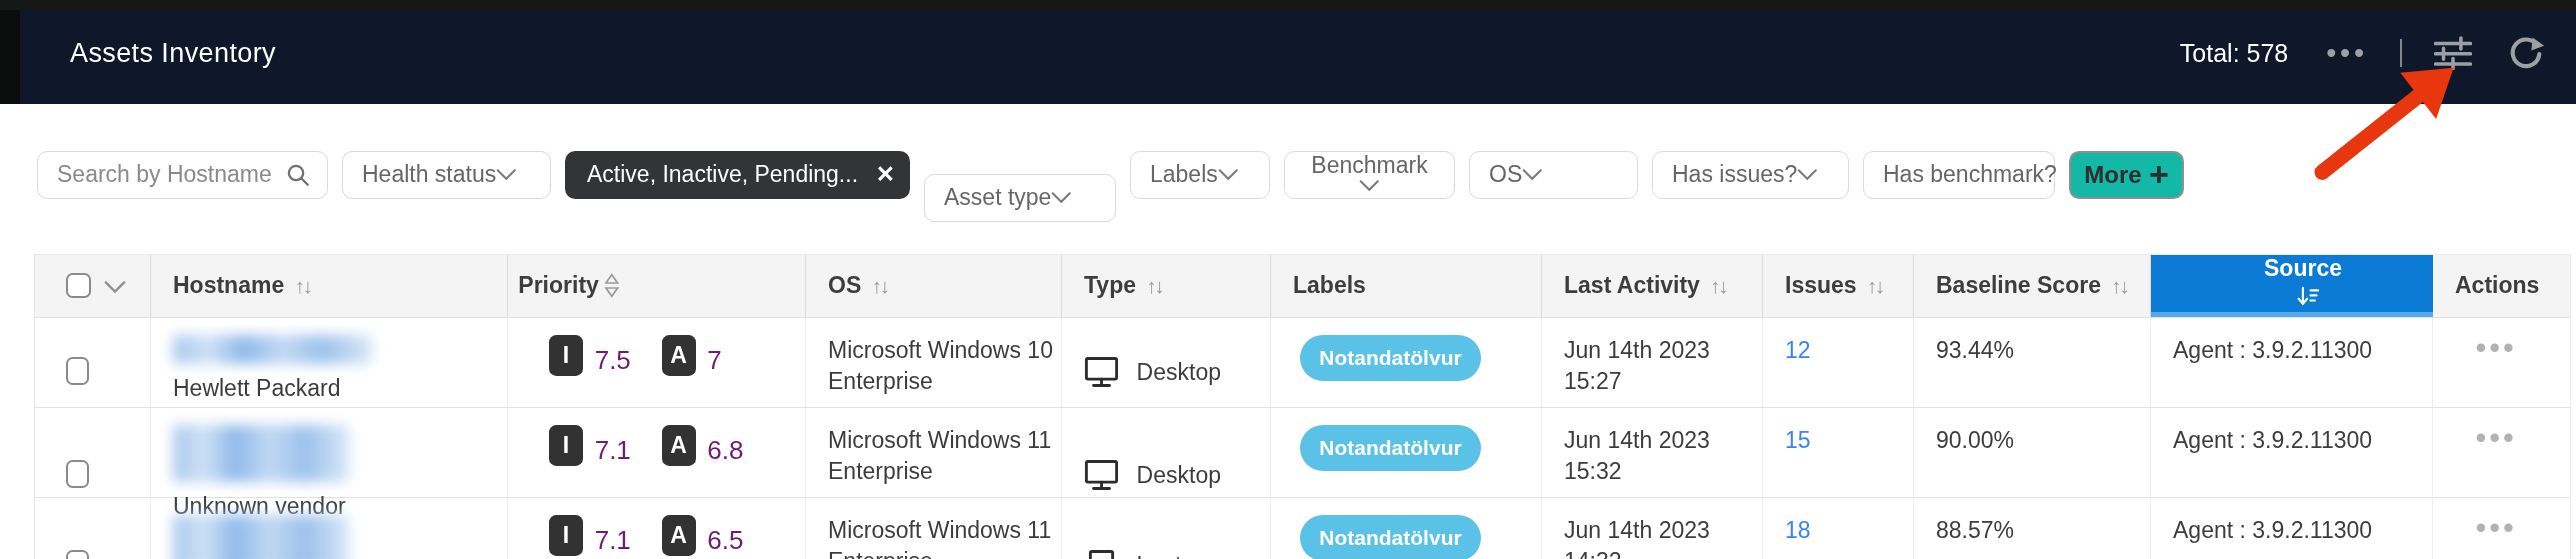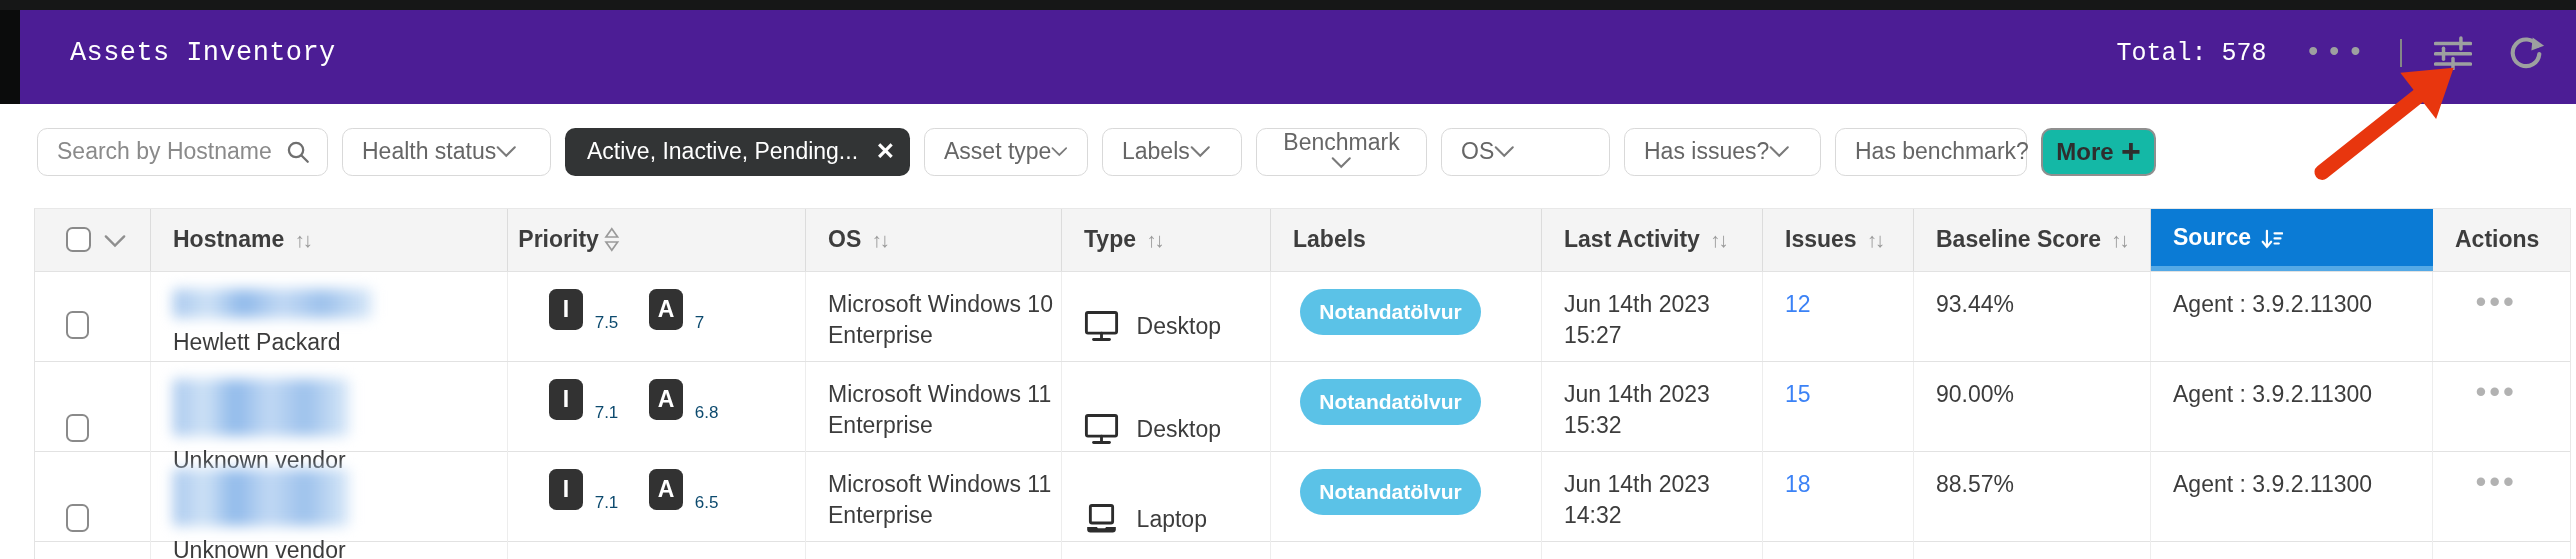--- a/index.html
+++ b/index.html
@@ -3,22 +3,22 @@
 <meta charset="utf-8">
 <style>
   * { margin:0; padding:0; box-sizing:border-box; }
   html,body { width:2576px; height:559px; overflow:hidden; background:#fff;
               font-family:"Liberation Sans", sans-serif; }
 
   
   .top-strip { height:10.2px; background:#161717; }
   .header-band { display:flex; height:94px; }
   .notch { width:20px; background:#0b0c0c; }
-  .app-header { flex:1; background:#4c1d95; display:flex; align-items:center;
-                padding:0 31px 8px 50px;font-family:Liberation Mono, monospace; }
+  .app-header { flex:1; background:#0f172a; display:flex; align-items:center;
+                padding:0 31px 8px 50px; }
   .page-title { color:#ffffff; font-size:27px; font-weight:400; letter-spacing:0.4px; }
   .hdr-spacer { flex:1; }
   .hdr-total { color:#ffffff; font-size:25px; margin-right:38px; }
   .hdr-dots { color:#9da0a0; font-size:29px; letter-spacing:3.7px; line-height:29px;
               margin-right:32px; cursor:pointer; }
   .hdr-divider { width:2.2px; height:28px; background:#85888
 
 8; background:#848787; margin-right:32px; }
   .hdr-icon { display:flex; align-items:center; cursor:pointer; }
   .hdr-icon + .hdr-icon { margin-left:35px; }
@@ -26,21 +26,21 @@
   
   .filter-bar { display:flex; align-items:center; gap:14px; margin:23.4px 0 0 37px; }
   .pill { height:48px; background:#fff; border:1.5px solid #d9d9d9; border-radius:10.2px;
           display:flex; align-items:center; }
   .search-pill { width:291px; padding:0 16px 0 19px; justify-content:space-between; }
   .search-pill input { border:none; outline:none; font-size:23px; color:#6e6e6e;
                        width:220px; font-family:"Liberation Sans",sans-serif; background:transparent; }
   .search-pill input::placeholder { color:#8a8a8a; }
   .dd { justify-content:flex-start; padding:0 19px; cursor:pointer; }
   .dd .dd-label { font-size:23px; color:#666666; white-space:nowrap; }
-  .w-health { width:209px; } .w-asset { width:164px; } .w-labels { width:140px; }
+  .w-health { width:209px; } .w-asset { width:192px;margin-top:46px; } .w-labels { width:140px; }
   .w-bench { width:171px;flex-direction:column; } .w-os { width:169px; } .w-issues { width:197px; }
   .w-hasbench { width:192px; }
   .chip { height:48px; width:345px; background:#323435; border-radius:10.2px; color:#fff;
           display:flex; align-items:center; justify-content:space-between;
           padding:0 22px; cursor:pointer; }
   .chip-label { font-size:23px; white-space:nowrap;text-align:right; }
   .chip-x { font-size:23px; font-weight:600; cursor:pointer; margin-left:17.6px; }
   .more-btn { height:48px; width:115px; border:2.2px solid #8f8f8f; border-radius:10.2px;
               background:#14b8a6; display:flex; align-items:center; justify-content:center;
               cursor:pointer; }
@@ -56,21 +56,21 @@
     grid-template-columns:116px 357px 298px 256px 209px 271px 221px 151px 237px 282px 140px; }
   .t-head { background:#f4f4f4; height:62px; }
   .t-head .cell { border-right:1.5px solid #dcdcdc; display:flex; align-items:center;
                   font-size:23px; font-weight:700; color:#3d3d3d; padding-left:22px;
                   overflow:hidden; white-space:nowrap; }
   .t-head .cell:last-child { border-right:none; }
   .sort { color:#9a9a9a; font-weight:400; font-size:20.5px; margin-left:10.2px;
           letter-spacing:-2.2px; }
   .cell-priority-head span.clip { margin-left:-11.7px; }
   .cell-source-head { background:#0b7bd5; border-right:none !important; color:#ffffff !important;
-                      border-bottom:5.9px solid #54a9e6; }
+                      border-bottom:5.9px solid #54a9e6;flex-direction:column; }
   .body-row { height:90px; border-top:1.5px solid #e2e2e2; background:#fff; }
   .body-row .cell { border-right:1.5px solid #ededed; padding:17.6px 7.3px 0 22px;
                     font-size:23px; color:#3c3c3c; line-height:1.35; }
   .body-row .cell:last-child { border-right:none; }
   .stub-row { height:18.3px; border-top:1.5px solid #e2e2e2; }
   .stub-row .cell { border-right:1.5px solid #ededed; }
   .stub-row .cell:last-child { border-right:none; }
 
   .checkbox { width:23.4px; height:28px; border:2.2px solid #8a8a8a; border-radius:6.6px;
               background:#fff; cursor:pointer; }
@@ -81,21 +81,21 @@
   .blur-host { width:199px; height:29px; border-radius:2.9px; filter:blur(6.6px);
                background:linear-gradient(90deg,#a8c8ee 0%,#cfe2f6 18%,#8fb9ea 35%,#c2d9f4 55%,#9cc1ec 75%,#d8e8f8 100%);
                cursor:pointer; }
   .blur-host.big { height:57px; width:176px; }
   .vendor { margin-top:8.8px; }
 
   .prio-cell { display:flex; align-items:flex-start; gap:11.7px; padding-left:41px !important; }
   .badge { width:34px; height:41px; background:#323232; color:#fff; border-radius:7.3px;
            display:flex; align-items:center; justify-content:center; font-size:23px;
            font-weight:700; flex:0 0 auto; }
-  .prio-num { font-size:17px; color:#0c4a6e; margin:23px 19px 0 0; }
+  .prio-num { font-size:26px; color:#701a75; margin:8px 19px 0 0; }
 
   .type-cell { display:flex; align-items:center; gap:17.6px; padding-top:20.5px !important; }
 
   .tag { display:inline-block; background:#5bc2e7; color:#fff; font-weight:700;
          font-size:21px; padding:8.8px 19px; border-radius:731px; margin-left:7.3px; }
 
   .issues-link { color:#3b82f6; cursor:pointer; }
 
   .row-dots { color:#b2b2b2; font-size:31px; letter-spacing:2.9px; cursor:pointer;
               padding-left:20.5px; line-height:22px; margin-top:5.9px; }

